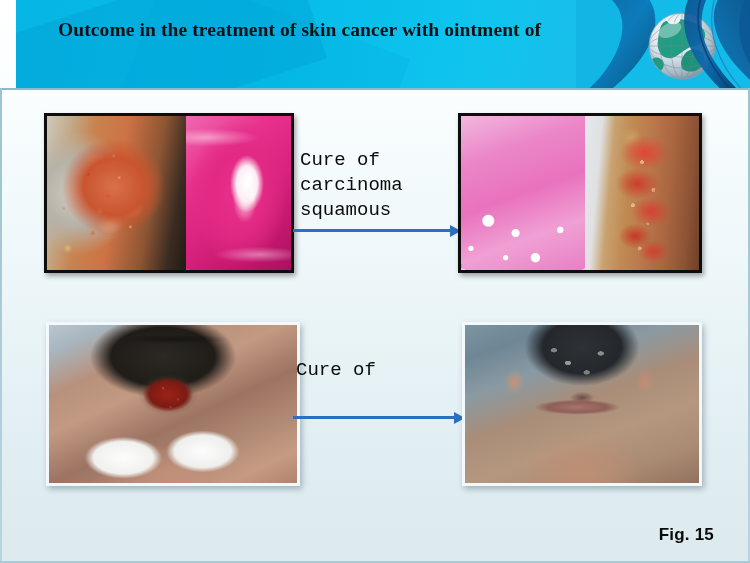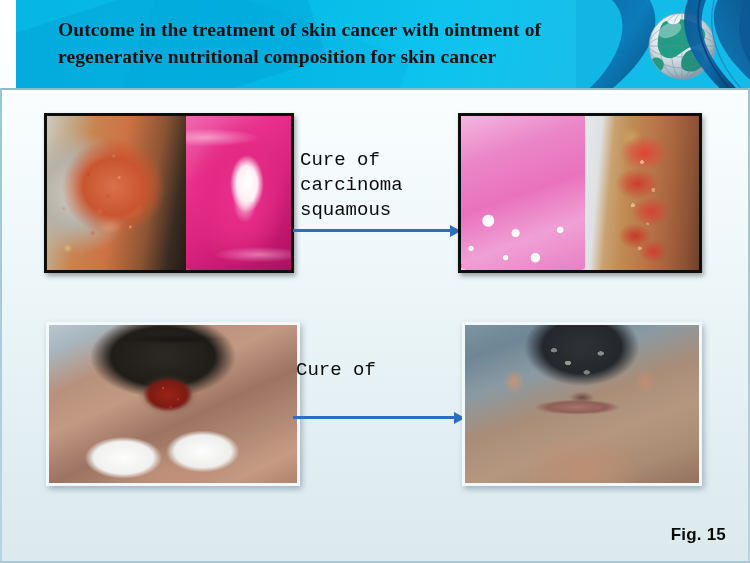--- a/index.html
+++ b/index.html
@@ -298,42 +298,41 @@
   #arrow-squamous { left: 293px; top: 225px; width: 168px; }
   #arrow-squamous .shaft { width: 158px; }
   #arrow-squamous .head  { left: 157px; }
   #arrow-adeno    { left: 293px; top: 412px; width: 172px; }
   #arrow-adeno .shaft { width: 162px; }
   #arrow-adeno .head  { left: 161px; }
 
   
   #fig-label {
     position: absolute;
-    right: 24px;
+    right: 36px;
     bottom: 18px;
     font-family: "Liberation Sans", sans-serif;
     font-weight: bold;
     font-size: 17px;
     color: #0a0a0a;
     letter-spacing: 0.2px;
   }
 </style>
 </head>
 <body>
 
 <div class="slide">
 
   <div class="header">
     <div class="header-wash"></div>
     <div class="header-diag"></div>
     <div class="header-diag2"></div>
 
     <div class="header-title">
       <span class="ln">Outcome in the treatment of skin cancer with ointment of</span>
-      <span class="ln">regenerative nutritional composition for skin cancer</span>
     </div>
 
     <div class="globe-art">
       <svg width="190" height="88" viewBox="0 0 190 88" aria-hidden="true">
         <defs>
           <radialGradient id="gSphere" cx="38%" cy="32%" r="72%">
             <stop offset="0%" stop-color="#ffffff"></stop>
             <stop offset="45%" stop-color="#dfe8ee"></stop>
             <stop offset="80%" stop-color="#a9bcc9"></stop>
             <stop offset="100%" stop-color="#7d95a6"></stop>

